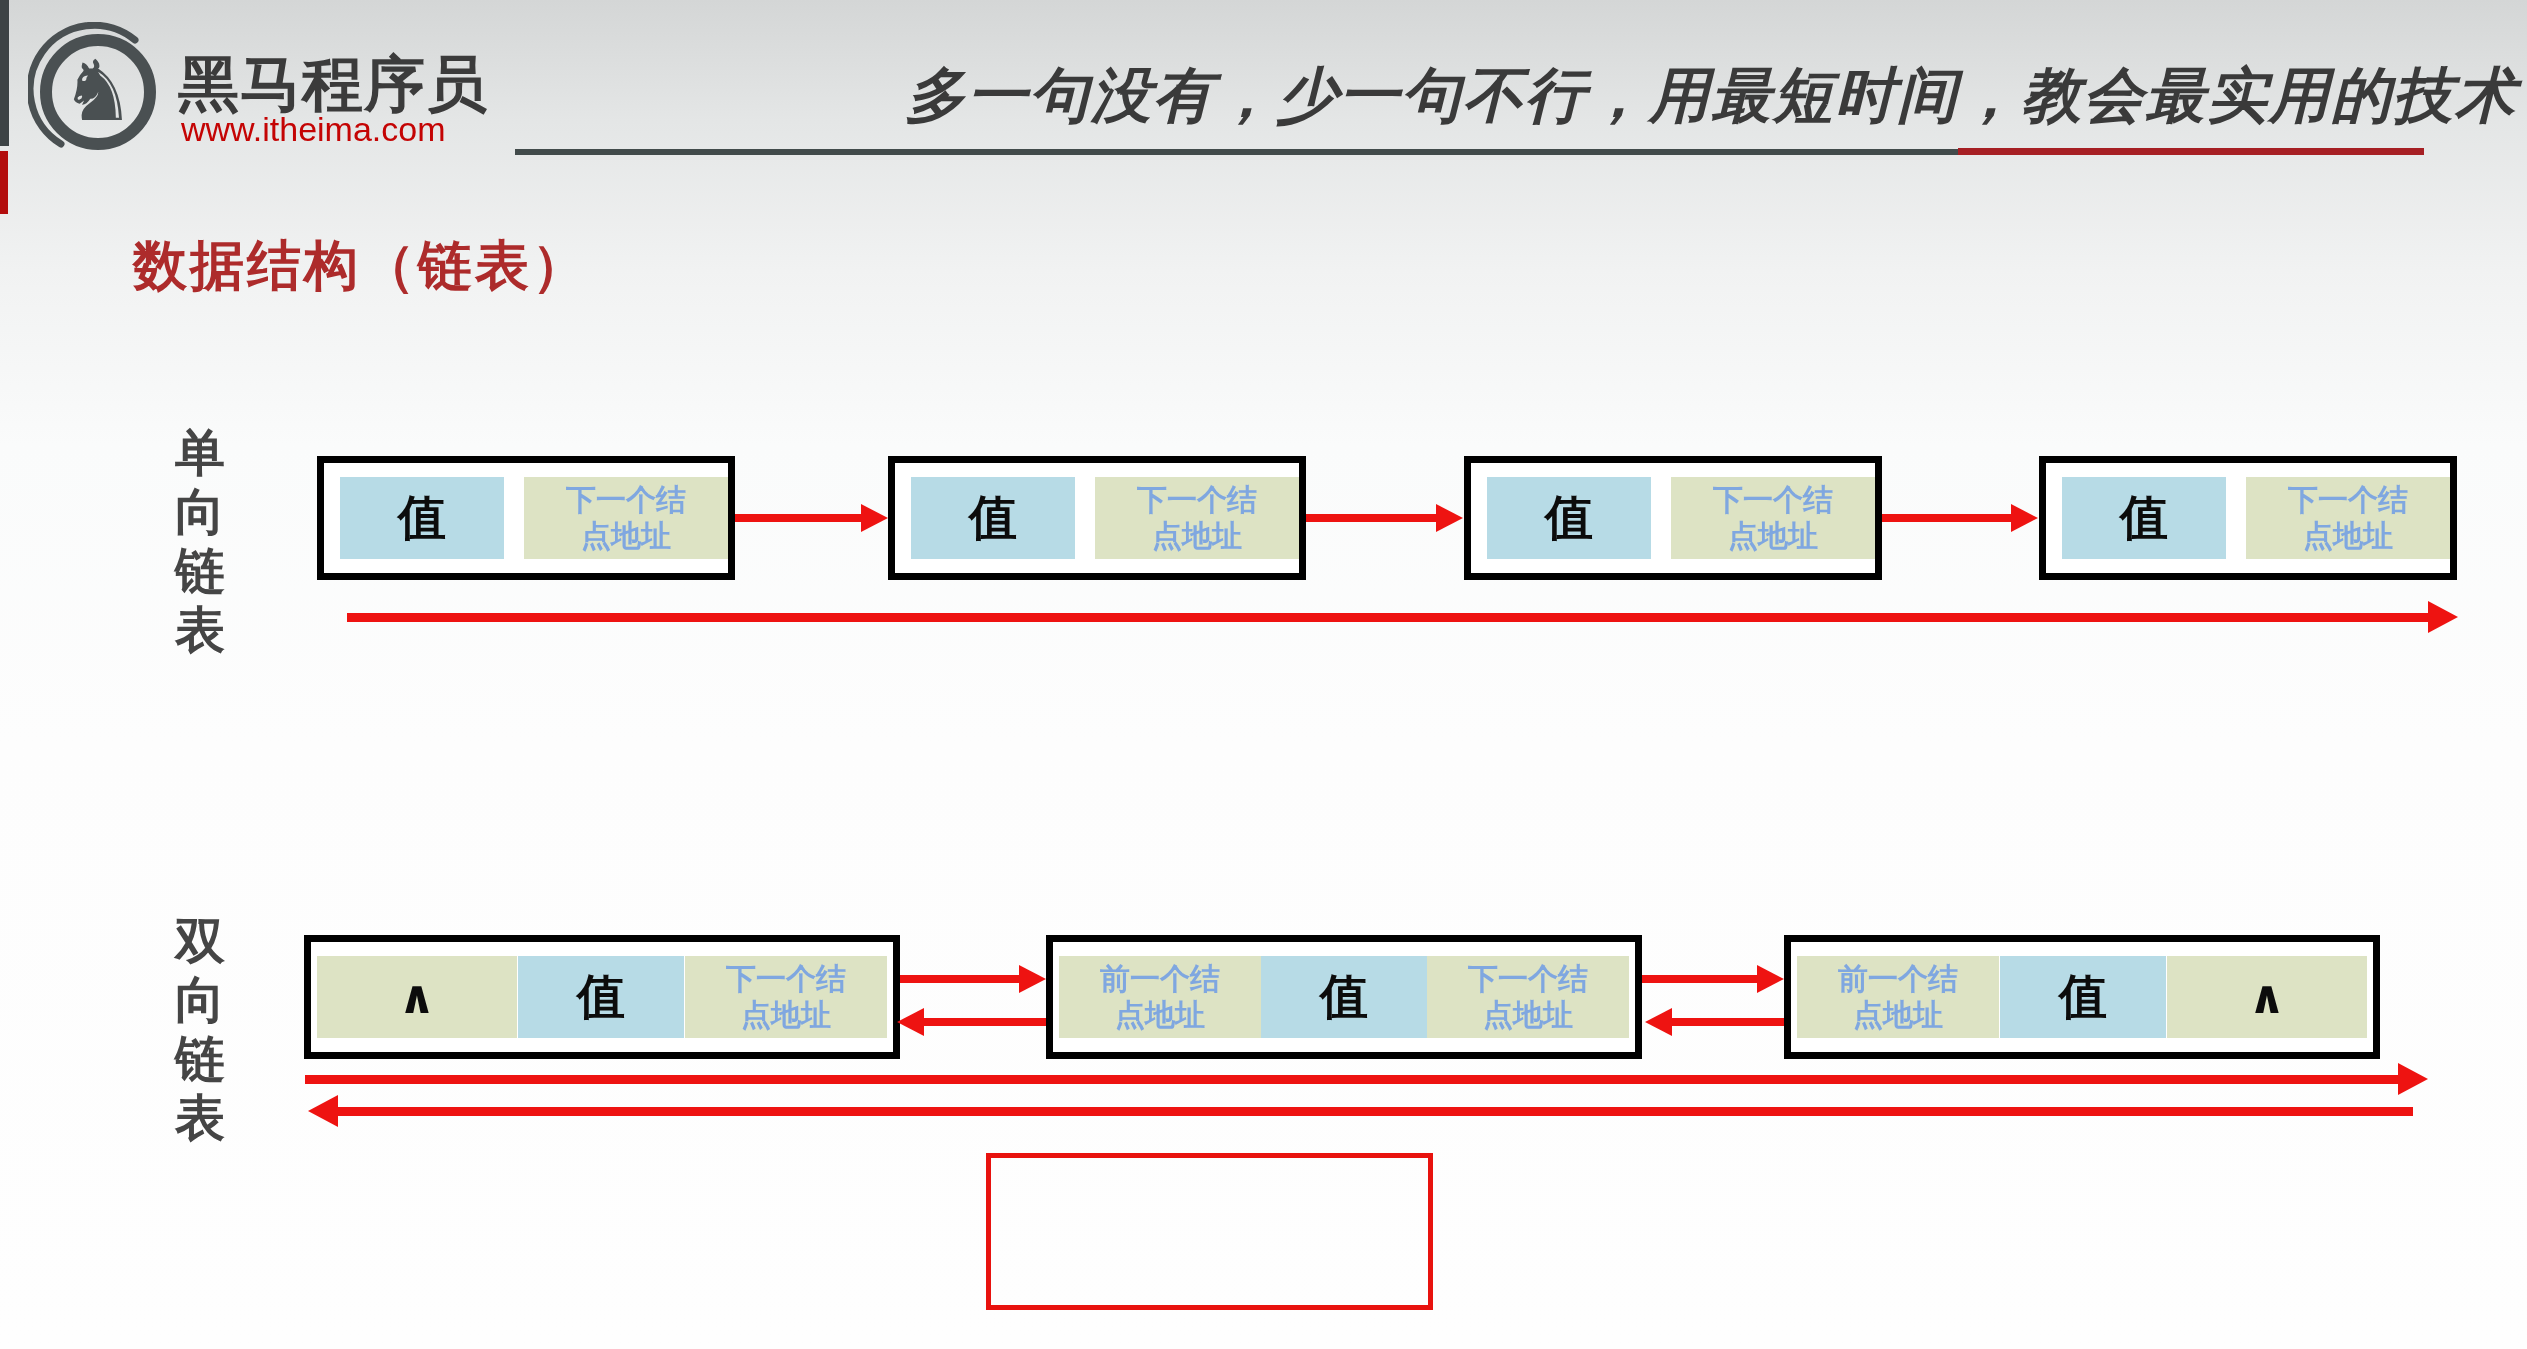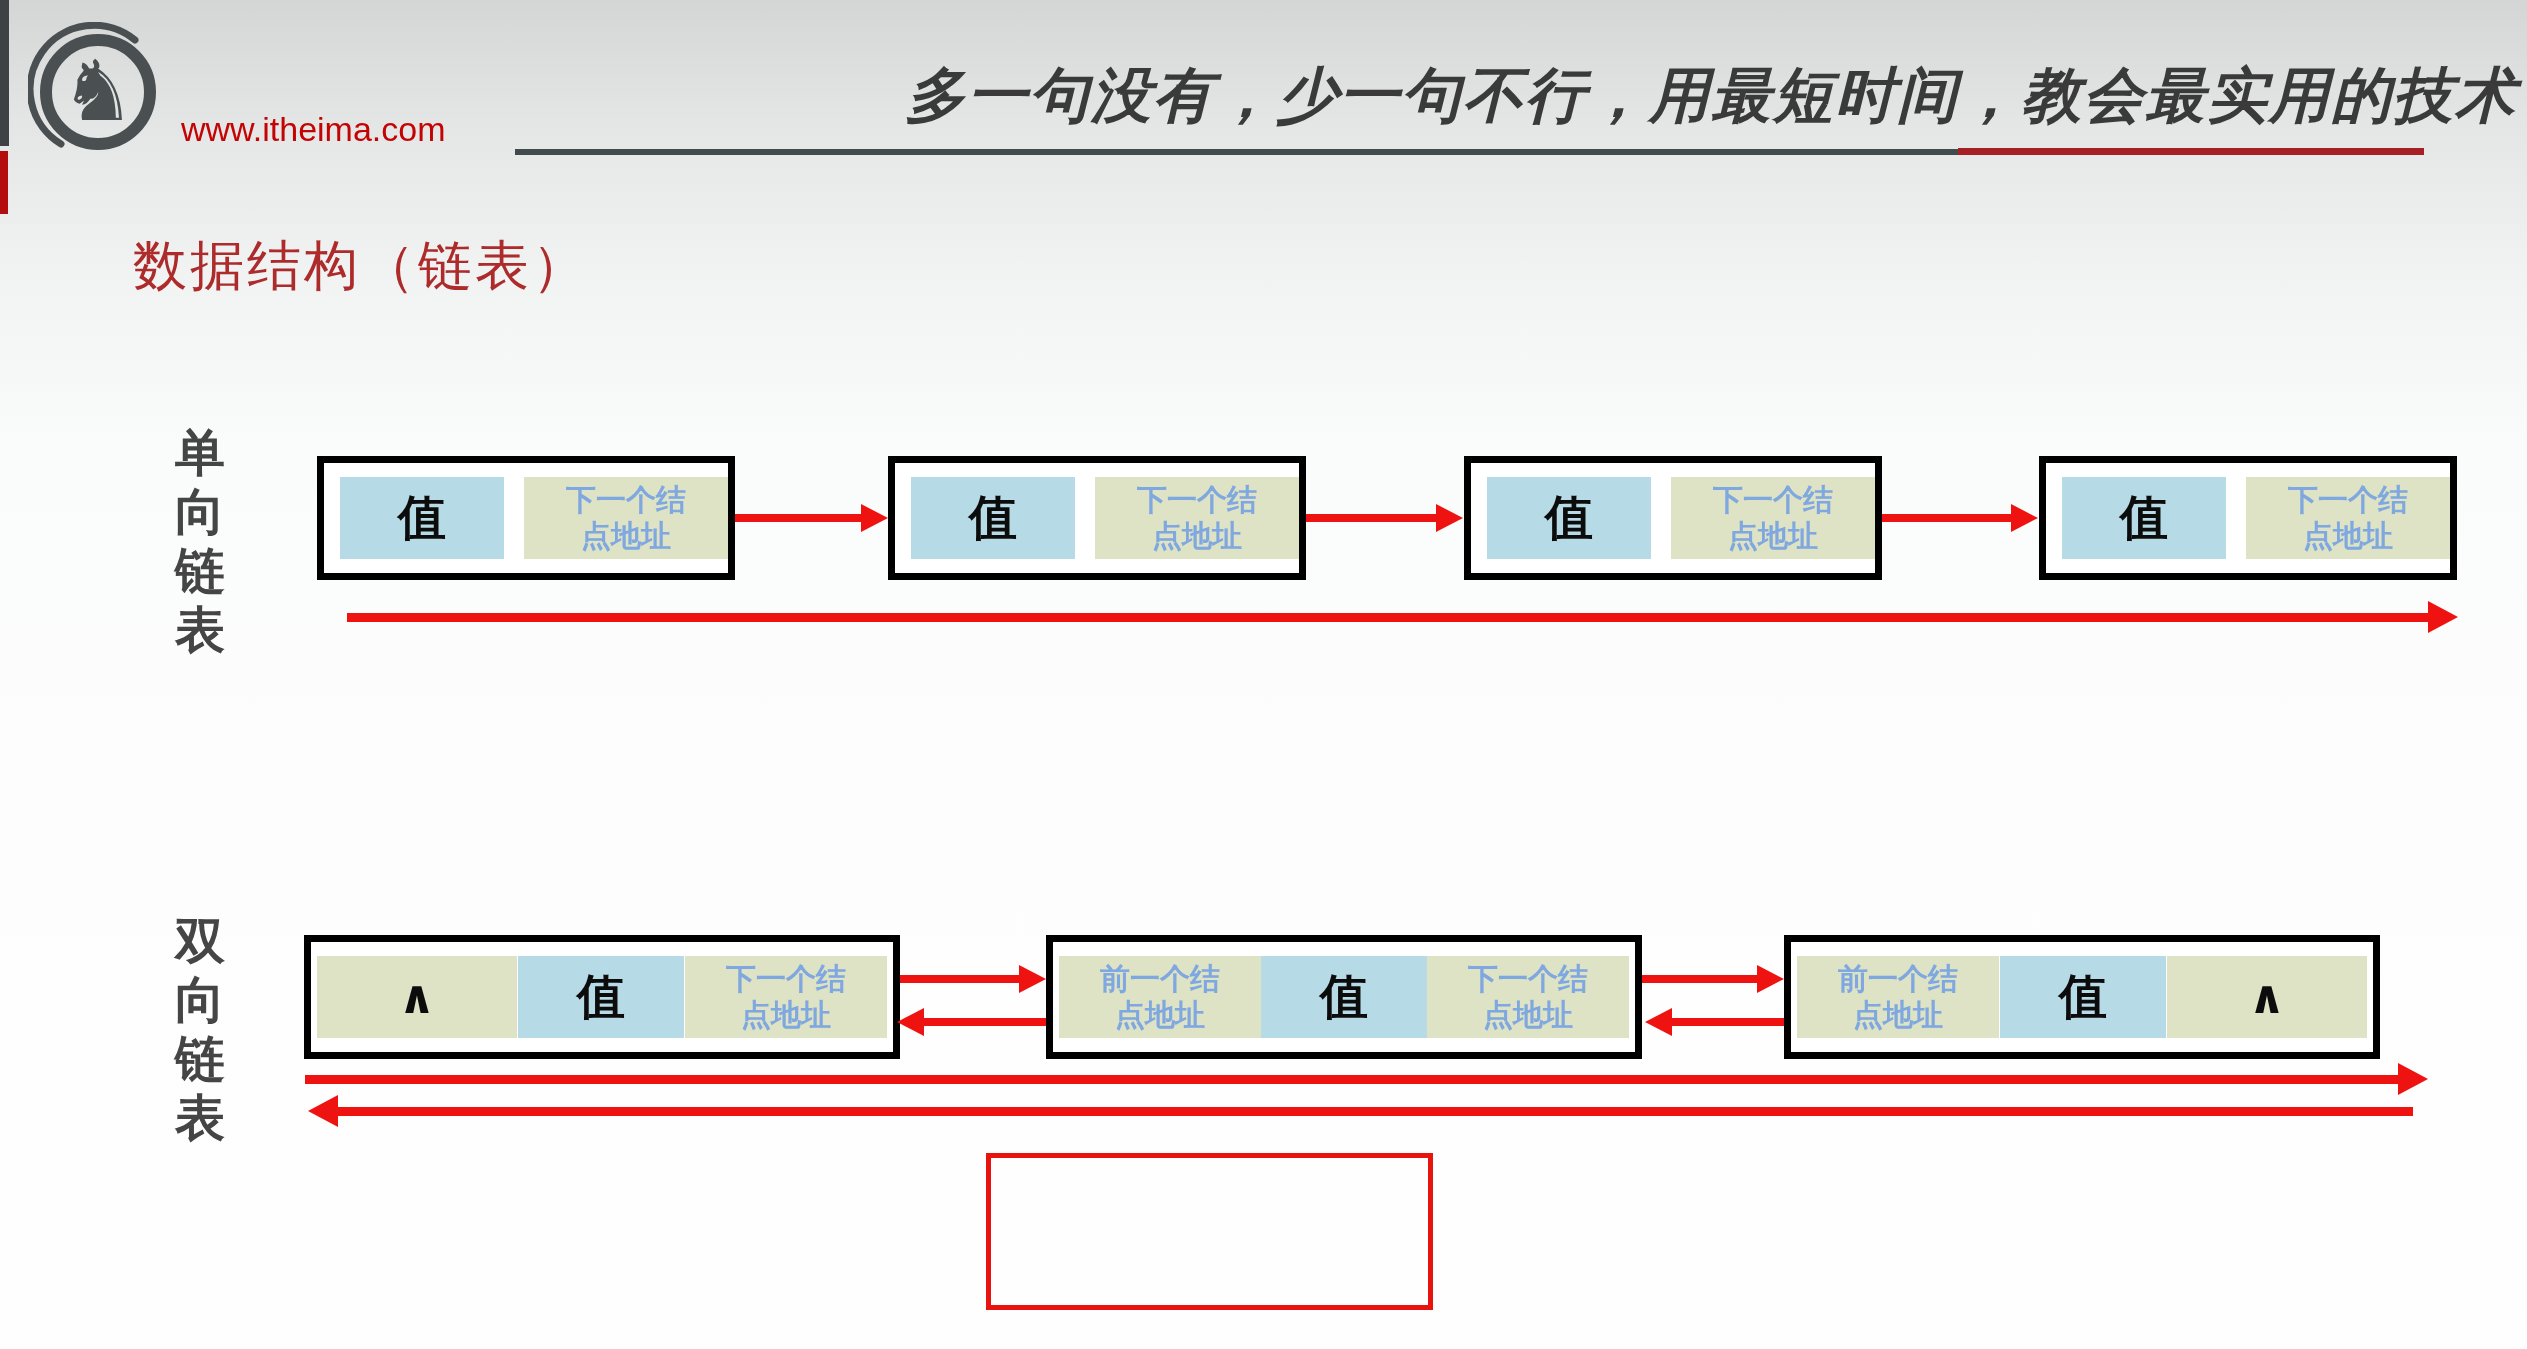--- a/index.html
+++ b/index.html
@@ -21,21 +21,21 @@
   .brand-site { position:absolute; left:181px; top:110px; font-size:34px; font-weight:400; color:#c40404; }
 
   .slogan {
     position:absolute; left:905px; top:56px; width:1520px; text-align:center;
     font-family:"DejaVu Serif","Liberation Serif",serif; font-style:italic; font-weight:700;
     font-size:60px; color:#3a3a3a; letter-spacing:2px; white-space:nowrap;
   }
   .hline-gray { position:absolute; left:515px; top:149px; width:1443px; height:6px; background:#424b4b; }
   .hline-red  { position:absolute; left:1958px; top:148px; width:466px; height:7px; background:#a61f24; }
 
-  .page-title { position:absolute; left:133px; top:230px; font-size:54px; font-weight:400; color:#ad2b2b; letter-spacing:3px; }
+  .page-title { position:absolute; left:133px; top:230px; font-size:54px; font-weight:700; color:#ad2b2b; letter-spacing:3px; }
 
   
   .v-label { position:absolute; width:64px; display:flex; flex-direction:column; align-items:center; gap:9px; }
   .v-label span { font-size:50px; line-height:50px; font-weight:700; color:#454545; }
   .v-label-singly { left:168px; top:428px; }
   .v-label-doubly { left:168px; top:916px; }
 
   
   .node {
     position:absolute; height:124px; background:#ffffff; border:7px solid #000;
@@ -77,20 +77,21 @@
 <div class="slide">
 
   <div class="edge-bar-dark"></div>
   <div class="edge-bar-red"></div>
 
   <svg class="logo-svg" width="140" height="140" viewBox="0 0 140 140">
     <path d="M33 122 A64 64 0 1 1 107 18" fill="none" stroke="#4a5052" stroke-width="7" stroke-linecap="round"></path>
     <circle cx="70" cy="70" r="52" fill="none" stroke="#4a5052" stroke-width="12"></circle>
     <text x="70" y="98" text-anchor="middle" font-size="84" fill="#4a5052">♞</text>
   </svg>
+  <div class="brand-name">黑马程序员</div>
   <div class="brand-site">www.itheima.com</div>
   <div class="slogan">多一句没有，少一句不行，用最短时间，教会最实用的技术！</div>
   <div class="hline-gray"></div>
   <div class="hline-red"></div>
 
   <div class="page-title">数据结构（链表）</div>
 
   <div class="v-label v-label-singly">
     <span>单</span>
     <span>向</span>

